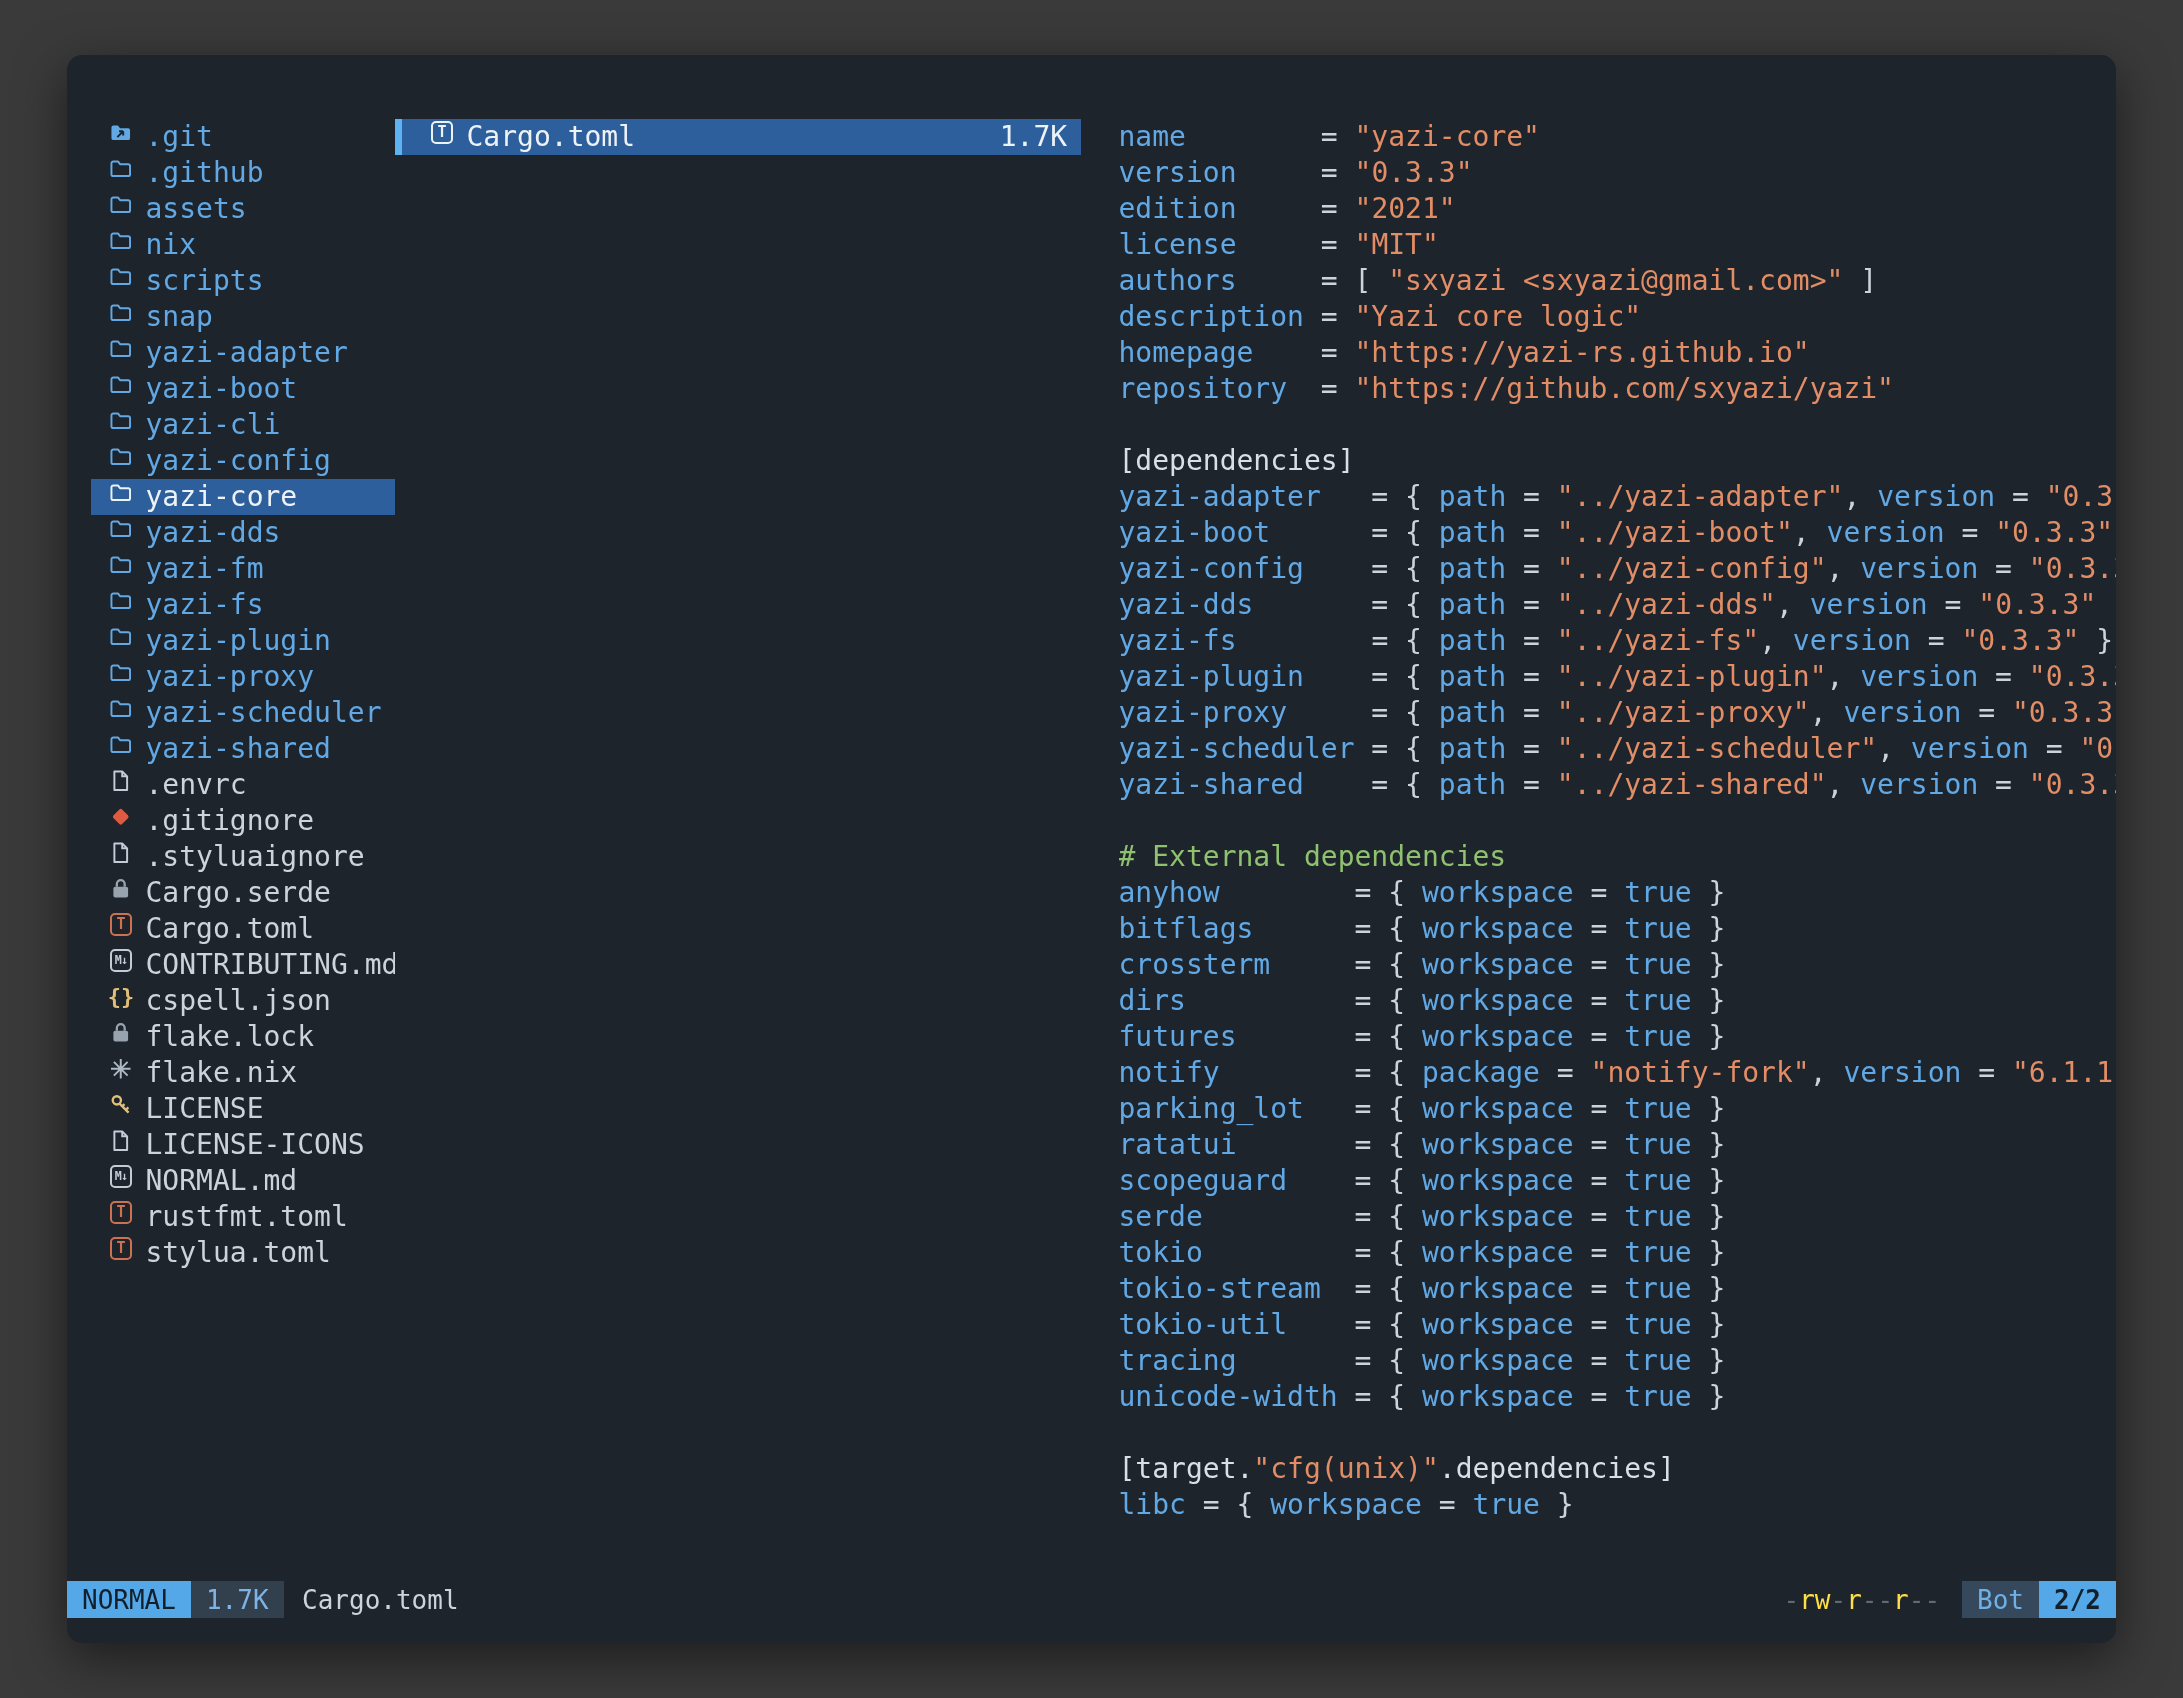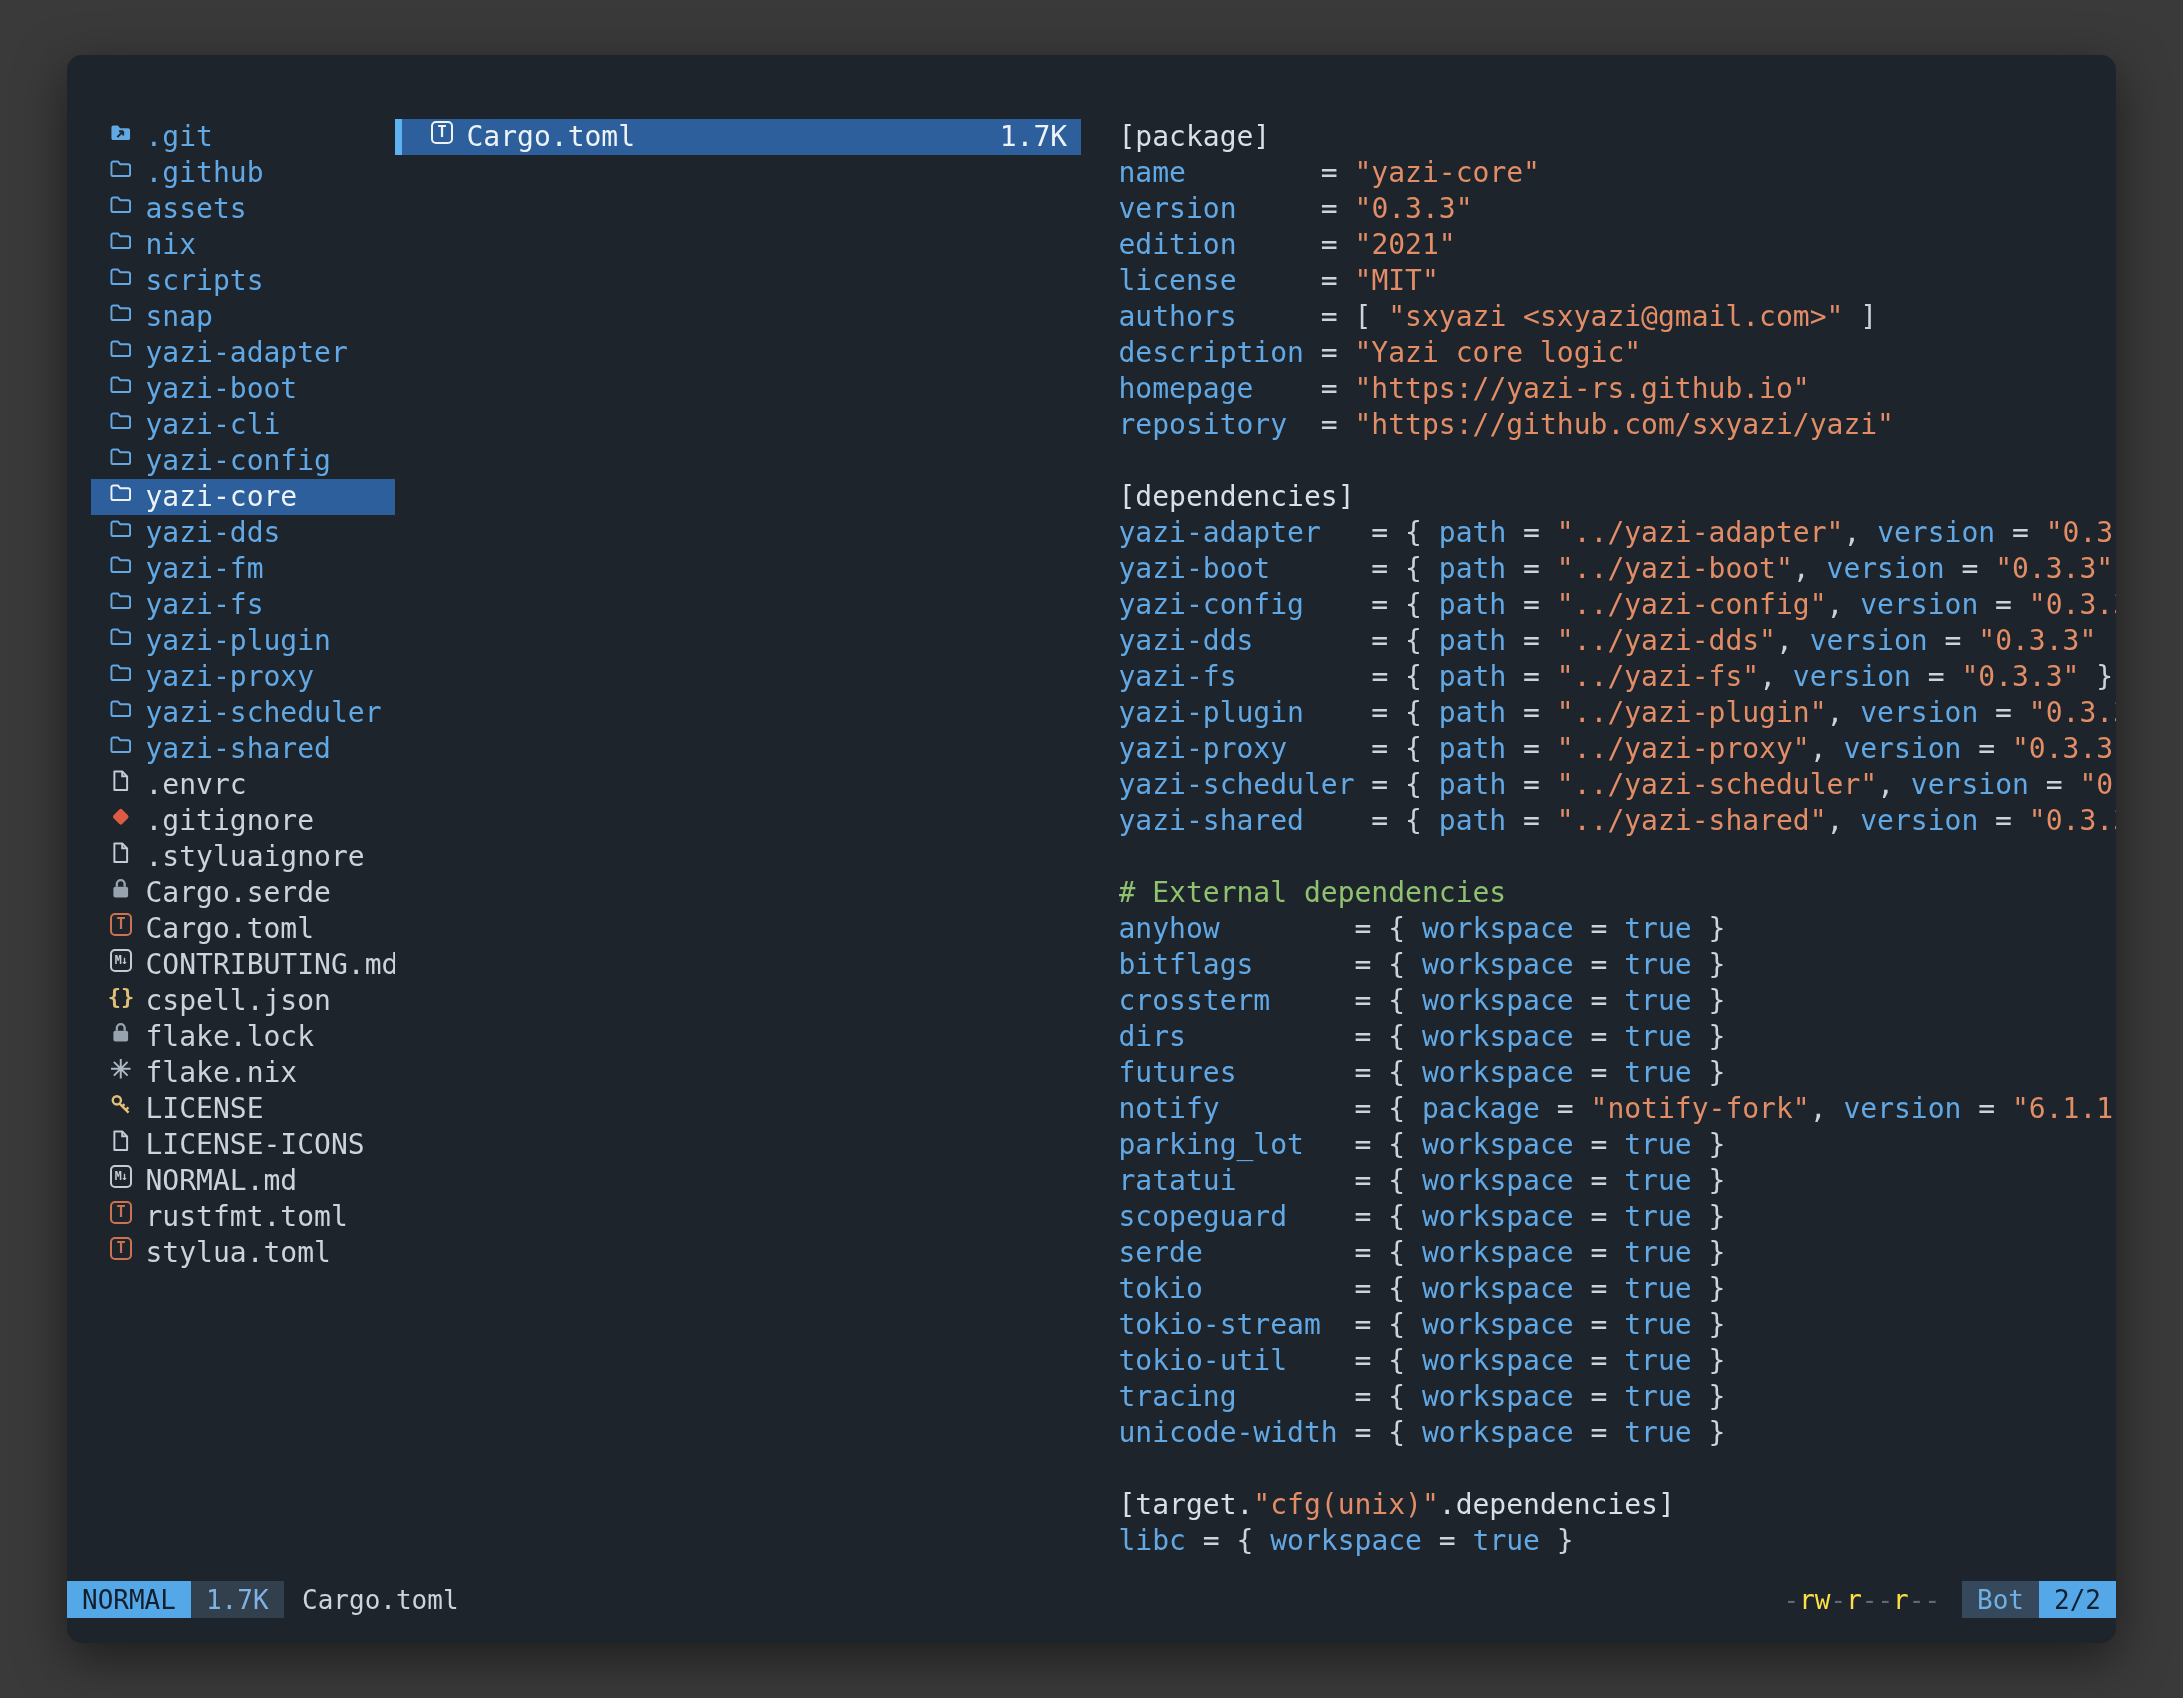--- a/index.html
+++ b/index.html
@@ -45,21 +45,21 @@
   .statusbar{height:37px;margin-bottom:25px;display:flex;align-items:stretch;
     font-size:26px}
   .badge{display:flex;align-items:center;padding:0 15px;white-space:pre}
   .badge.mode{background:#55a8e8;color:#12202e;font-weight:400}
   .badge.fsize{background:#323f4d;color:#7fb3e4}
   .fname{margin-left:18.5px;color:#ccd3db;display:flex;align-items:center}
   .sb-right{margin-left:auto;display:flex;align-items:stretch}
   .perm{margin-right:22px;display:flex;align-items:center;white-space:pre}
   .pm-d{color:#5f6a76}.pm-r{color:#fde047}
   .badge.bot{background:#36495c;color:#6fb0e6}
-  .badge.pos{background:#55a8e8;color:#12202e;font-weight:400}
+  .badge.pos{background:#55a8e8;color:#12202e;font-weight:700}
 </style>
 </head>
 <body>
 
 <svg width="0" height="0" style="position:absolute" aria-hidden="true">
   <defs>
     <symbol id="sym-folder" viewBox="0 0 24 24">
       <path fill="none" stroke="currentColor" stroke-width="2" stroke-linejoin="round" d="M2.5 6.5a2 2 0 0 1 2-2h4.6l2.2 2.8h8.2a2 2 0 0 1 2 2v8.2a2 2 0 0 1-2 2h-15a2 2 0 0 1-2-2z"></path>
     </symbol>
     <symbol id="sym-folder-git" viewBox="0 0 24 24">
@@ -172,21 +172,20 @@
               <use href="#sym-file"></use>
             </svg></span><span class="label">LICENSE-ICONS</span></div>
         <div class="row kind-file"><span class="icon ic-md"><span class="ibox">M↓</span></span><span class="label">NORMAL.md</span></div>
         <div class="row kind-file"><span class="icon ic-toml"><span class="ibox">T</span></span><span class="label">rustfmt.toml</span></div>
         <div class="row kind-file"><span class="icon ic-toml"><span class="ibox">T</span></span><span class="label">stylua.toml</span></div>
       </div>
     <div class="pane-mid">
         <div class="row kind-file sel"><span class="marker"></span><span class="icon ic-toml"><span class="ibox">T</span></span><span class="label">Cargo.toml</span><span class="size">1.7K</span></div>
       </div>
     <div class="pane-right">
-        <div class="pline"><span class="t-h">[package]</span></div>
         <div class="pline"><span class="t-k">name</span><span class="t-p">        = </span><span class="t-s">"yazi-core"</span></div>
         <div class="pline"><span class="t-k">version</span><span class="t-p">     = </span><span class="t-s">"0.3.3"</span></div>
         <div class="pline"><span class="t-k">edition</span><span class="t-p">     = </span><span class="t-s">"2021"</span></div>
         <div class="pline"><span class="t-k">license</span><span class="t-p">     = </span><span class="t-s">"MIT"</span></div>
         <div class="pline"><span class="t-k">authors</span><span class="t-p">     = [ </span><span class="t-s">"sxyazi &lt;sxyazi@gmail.com&gt;"</span><span class="t-p"> ]</span></div>
         <div class="pline"><span class="t-k">description</span><span class="t-p"> = </span><span class="t-s">"Yazi core logic"</span></div>
         <div class="pline"><span class="t-k">homepage</span><span class="t-p">    = </span><span class="t-s">"https://yazi-rs.github.io"</span></div>
         <div class="pline"><span class="t-k">repository</span><span class="t-p">  = </span><span class="t-s">"https://github.com/sxyazi/yazi"</span></div>
         <div class="pline"> </div>
         <div class="pline"><span class="t-h">[dependencies]</span></div>

